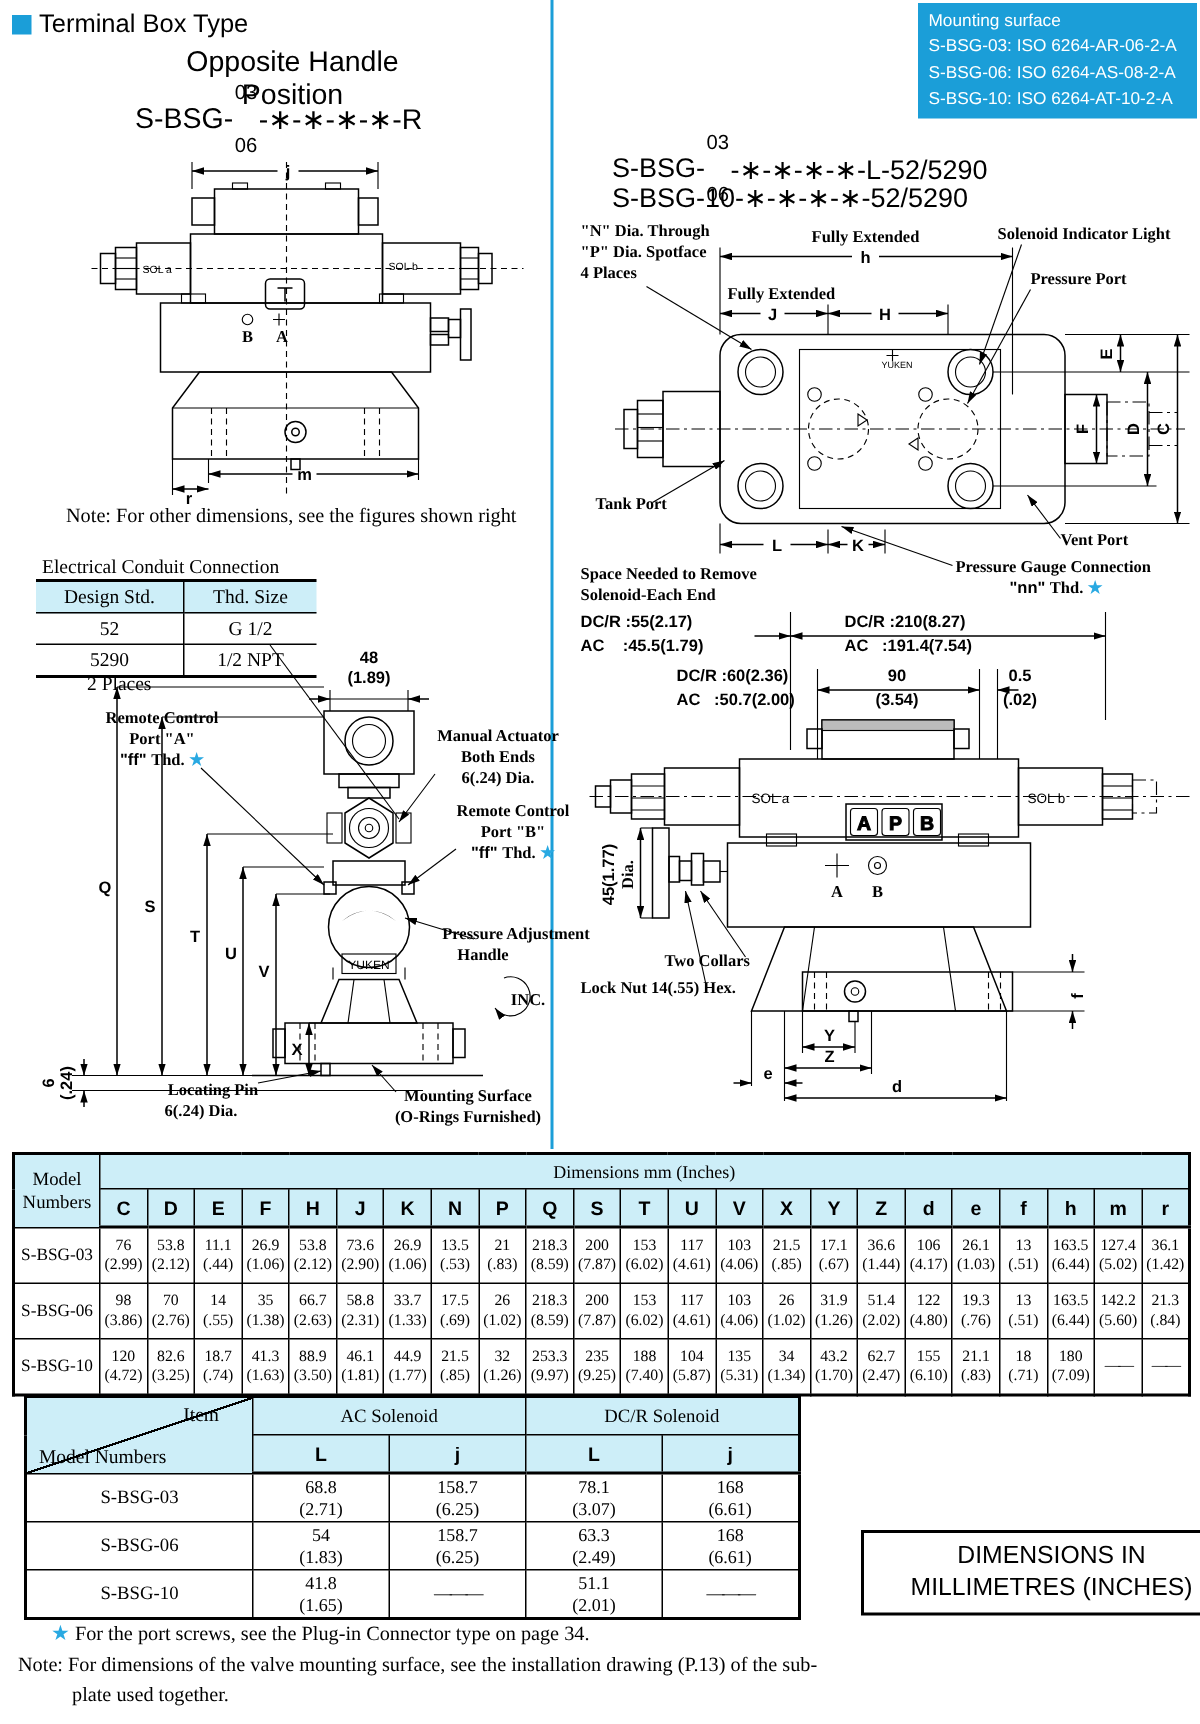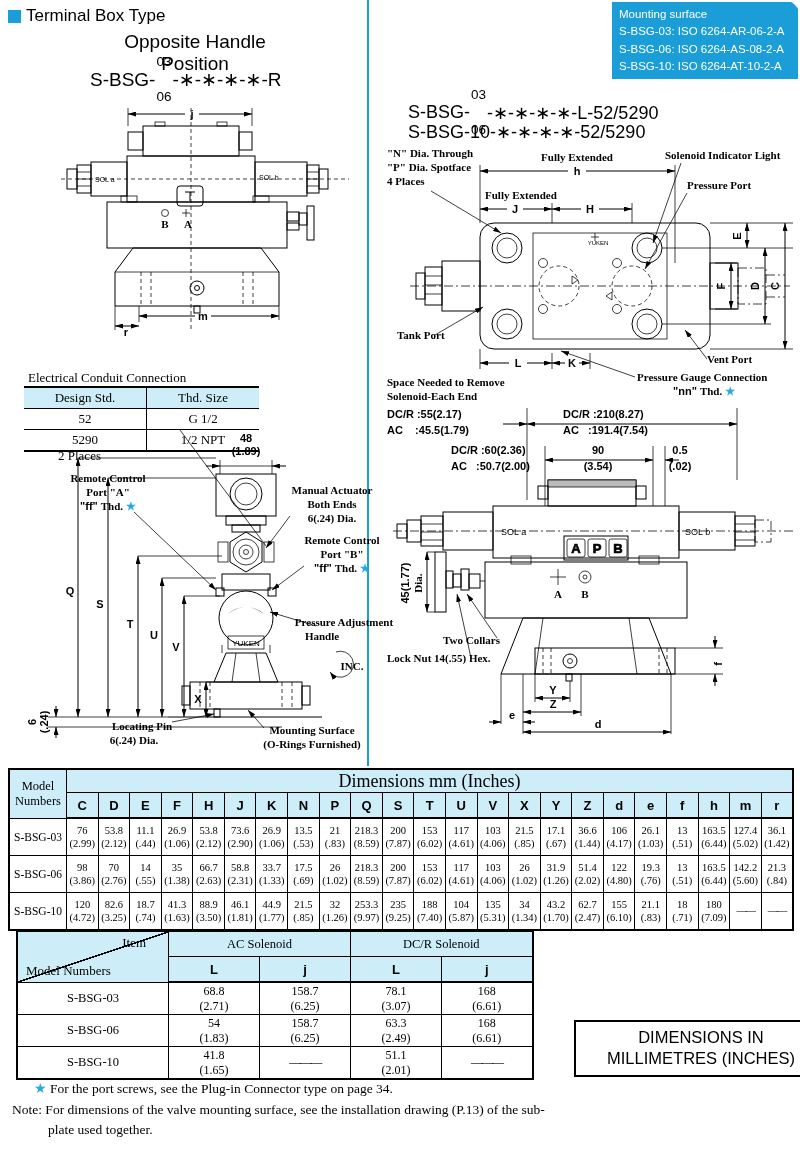--- a/index.html
+++ b/index.html
@@ -1,39 +1,39 @@
 <!DOCTYPE html>
 <html><head>
 <meta charset="utf-8">
 <style>
   :root{ --accent:#1b9ed8; --hdr:#cdeef8; --star:#29a9e2; }
   html,body{margin:0;padding:0;background:#fff;}
   .page{position:relative;width:800px;height:1149px;background:#fff;overflow:hidden;
-        font-family:"Liberation Serif",serif;color:#000;border-radius:17px;}
+        font-family:"Liberation Serif",serif;color:#000;}
   
   .h-title{position:absolute;left:8px;top:6px;display:flex;align-items:center;gap:5px;
            font-family:"Liberation Sans",sans-serif;font-size:17px;}
   .bullet{width:13px;height:13px;background:var(--accent);flex:0 0 auto;}
   .subtitle{position:absolute;left:95px;top:31px;width:200px;text-align:center;
             font-family:"Liberation Sans",sans-serif;font-size:19px;}
   .code{position:absolute;font-family:"Liberation Sans",sans-serif;font-size:19px;
         display:flex;align-items:center;white-space:nowrap;}
   .code .stack{display:inline-flex;flex-direction:column;font-size:13.5px;line-height:1.1;
                text-align:center;margin:0 1px;gap:20px;}
   .code2{position:absolute;font-family:"Liberation Sans",sans-serif;font-size:18px;white-space:nowrap;}
   .mounting-box{position:absolute;left:612px;top:2px;width:186px;height:77px;background:var(--accent);
         color:#fff;font-family:"Liberation Sans",sans-serif;font-size:11.5px;line-height:1.5;
         padding:4px 7px;box-sizing:border-box;}
   .divider{position:absolute;left:367px;top:0;width:2px;height:766px;background:var(--accent);}
   .note1{position:absolute;left:44px;top:336px;font-size:13.5px;}
   
   .conduit-title{position:absolute;left:28px;top:370px;font-size:13px;}
   .conduit{position:absolute;left:24px;top:386px;border-collapse:collapse;font-size:13px;text-align:center;
            border-top:2px solid #000;border-bottom:2px solid #000;}
-  .conduit td,.conduit th{padding:1px 20px;height:18px;font-weight:normal;}
+  .conduit td,.conduit th{padding:1px 8px;height:18px;font-weight:normal;}
   .conduit thead th{background:var(--hdr);border-bottom:1px solid #000;}
   .conduit td{border-bottom:1px solid #000;}
   .conduit tr :first-child{border-right:1px solid #000;width:82px;}
   .conduit tr :last-child{width:72px;}
   .conduit tr:last-child td{border-bottom:none;}
   .places{position:absolute;left:58px;top:448px;font-size:13px;}
   
   svg{position:absolute;overflow:visible;}
   .ln{stroke:#000;stroke-width:1;fill:none;}
   .tn{stroke:#000;stroke-width:0.75;fill:none;}
@@ -44,21 +44,21 @@
   .ts{font-family:"Liberation Sans",sans-serif;font-weight:bold;}
   .dim{font-family:"Liberation Sans",sans-serif;font-weight:bold;font-size:11px;}
   .lite{font-weight:normal;}
   .star{fill:var(--star);}
   
   .dim-table{position:absolute;left:8px;top:768px;width:786px;border-collapse:collapse;
              table-layout:fixed;text-align:center;border:2px solid #000;}
   .dim-table th,.dim-table td{border:1px solid #000;padding:0;}
   .dim-table thead th{background:var(--hdr);}
   .dim-table .model-head{width:56px;font-size:12.5px;font-weight:normal;line-height:1.2;}
-  .dim-table .span-head{font-size:18px;font-weight:normal;height:22px;}
+  .dim-table .span-head{font-size:12px;font-weight:normal;height:22px;}
   .dim-table .cols th{font-family:"Liberation Sans",sans-serif;font-size:13px;height:24px;
                       border-bottom:2px solid #000;}
   .dim-table tbody th{font-weight:normal;font-size:11.5px;}
   .dim-table tbody td{height:36px;font-size:10.5px;line-height:1.25;}
   
   .sol-table{position:absolute;left:16px;top:930px;border-collapse:collapse;table-layout:fixed;
              text-align:center;font-size:12.5px;border:2px solid #000;}
   .sol-table th,.sol-table td{border:1px solid #000;padding:0;font-weight:normal;}
   .sol-table thead th{background:var(--hdr);height:24px;}
   .sol-table .cols th{border-bottom:2px solid #000;font-family:"Liberation Sans",sans-serif;
@@ -180,20 +180,21 @@
       <line class="ln" x1="60" y1="226" x2="84" y2="226" marker-start="url(#a1)" marker-end="url(#a1)"></line>
     </g>
     <text class="dim" x="137" y="18" text-anchor="middle">j</text>
     <text class="ts lite" font-size="7" x="40" y="82">SOL a</text>
     <text class="ts lite" font-size="7" x="204" y="80">SOL b</text>
     <text class="t" font-size="7" x="110" y="128" text-anchor="middle">B</text>
     <text class="t" font-size="7" x="133" y="128" text-anchor="middle">A</text>
     <text class="dim" x="148" y="220" text-anchor="middle">m</text>
     <text class="dim" x="71" y="236" text-anchor="middle">r</text>
   </svg>
+  <div class="note1">Note: For other dimensions, see the figures shown right</div>
 
   <div class="conduit-title">Electrical Conduit Connection</div>
   <table class="conduit">
     <thead>
         <tr>
       <th>Design Std.</th>
       <th>Thd. Size</th>
     </tr>
       </thead>
     <tbody>

